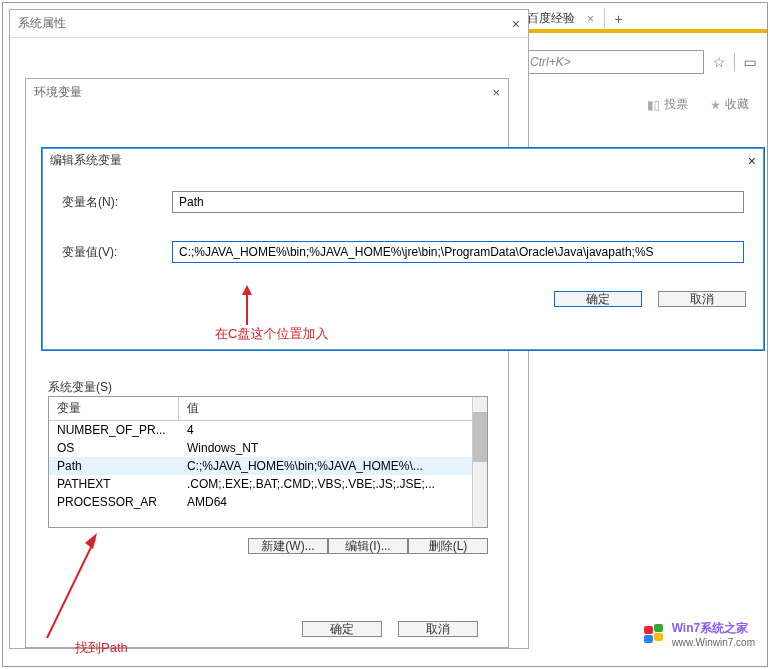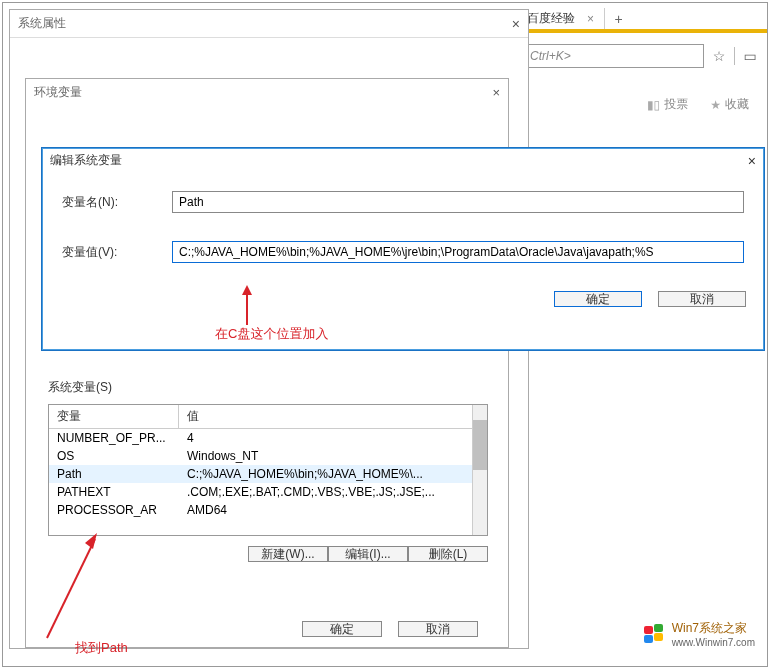--- a/index.html
+++ b/index.html
@@ -2,38 +2,38 @@
 <html><head>
 <meta charset="utf-8">
 <style>
 *{box-sizing:border-box;margin:0;padding:0;font-family:"Microsoft YaHei","Segoe UI",sans-serif;font-size:12px}
 body{width:770px;height:669px;background:#fff;position:relative;overflow:hidden}
 .outer{position:absolute;left:2px;top:2px;right:2px;bottom:2px;border:1px solid #999}
 .browser-tab{position:absolute;right:0;top:5px;width:250px;height:25px;border-bottom:4px solid #eab308;display:flex;align-items:center}
 .btab1{padding:0 10px;height:100%;display:flex;align-items:center;gap:8px;color:#333}
 .btab1 .x{color:#888;margin-left:4px}
 .btab2{width:28px;text-align:center;color:#666;font-size:14px;border-left:1px solid #ccc;height:100%;display:flex;align-items:center;justify-content:center}
-.browser-bar{position:absolute;right:0;top:38px;width:250px;height:30px;display:flex;align-items:center;gap:4px;padding:0 6px}
+.browser-bar{position:absolute;right:0;top:44px;width:250px;height:30px;display:flex;align-items:center;gap:4px;padding:0 6px}
 .url-hint{flex:1;border:1px solid #999;height:24px;padding:0 6px;color:#888;font-style:italic;display:flex;align-items:center}
 .toolbar-icon{width:22px;height:22px;display:flex;align-items:center;justify-content:center;color:#666;font-size:14px}
 .toolbar-sep{width:1px;height:18px;background:#bbb}
 .browser-actions{position:absolute;right:18px;top:93px;display:flex;gap:22px;color:#888}
 .ba-item{display:flex;align-items:center;gap:4px}
 .sys-window{position:absolute;left:6px;top:6px;width:520px;height:640px;background:#fff;border:1px solid #aaa}
 .sys-title{height:28px;display:flex;align-items:center;justify-content:space-between;padding:0 8px;color:#666;border-bottom:1px solid #ddd}
 .sys-close{font-size:14px;color:#555}
 .tabs{display:flex;margin:10px 8px 0 8px}
 .tab{padding:4px 10px;border:1px solid #ccc;border-bottom:none;background:#fff;margin-right:-1px;position:relative;color:#333}
 .tab.active{background:#fff;z-index:2;border-top:1px solid #ccc}
 .tab:not(.active){background:#f4f4f4}
 .env-window{position:absolute;left:22px;top:75px;width:484px;height:570px;background:#fff;border:1px solid #aaa}
 .env-title{height:26px;display:flex;align-items:center;justify-content:space-between;padding:0 8px;color:#666}
 .env-close{font-size:13px;color:#555}
 .sys-vars{position:absolute;left:22px;top:300px;width:440px}
-.sv-label{margin-bottom:8px;color:#333}
+.sv-label{color:#333}
 .sv-table{border:1px solid #999;width:100%;background:#fff}
 .sv-head{display:flex;background:#fff;border-bottom:1px solid #ccc}
 .sv-head div{padding:3px 8px;border-right:1px solid #ccc;color:#333}
 .col1{width:130px}
 .col2{flex:1}
 .sv-body{height:106px;overflow:hidden}
 .sv-row{display:flex}
 .sv-row div{padding:2px 8px;white-space:nowrap;overflow:hidden;text-overflow:ellipsis}
 .sv-row.sel{background:#e5f3ff}
 .sv-scroll{position:absolute;right:0;top:0;width:15px;height:100%;background:#f0f0f0;border-left:1px solid #ccc}
@@ -50,21 +50,21 @@
 .ed-input{flex:1;height:22px;border:1px solid #888;padding:0 6px;background:#fff;color:#000}
 .ed-input.focus{border:1px solid #0a6cd6}
 .ed-btns{display:flex;justify-content:flex-end;gap:16px;margin-top:28px;margin-right:-2px}
 .btn-primary{border:1px solid #0a6cd6}
 .anno{position:absolute;color:#d8232a;font-size:13px;z-index:7;pointer-events:none}
 .arrow1{position:absolute;left:234px;top:282px;z-index:7;pointer-events:none}
 .arrow2{position:absolute;left:34px;top:530px;z-index:7;pointer-events:none}
 .watermark{position:absolute;right:12px;bottom:18px;display:flex;align-items:center;gap:6px;font-size:12px;z-index:10}
 .wm-logo{width:22px;height:20px;position:relative}
 .wm-flag{position:absolute;border-radius:2px}
-.wm-txt1{color:#a16207;font-weight:normal}
+.wm-txt1{color:#8b5cf6;font-weight:bold}
 .wm-txt2{color:#666;font-size:10px}
 </style>
 </head>
 <body>
 
 <div class="outer">
 
   <div class="browser-tab">
     <div class="btab1">
       <span>百度经验</span>

